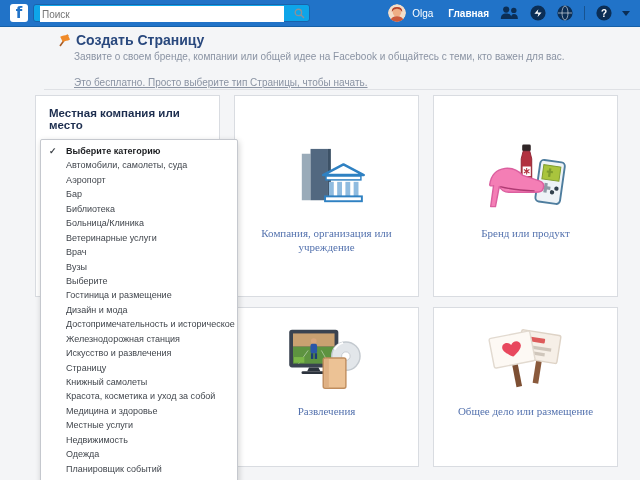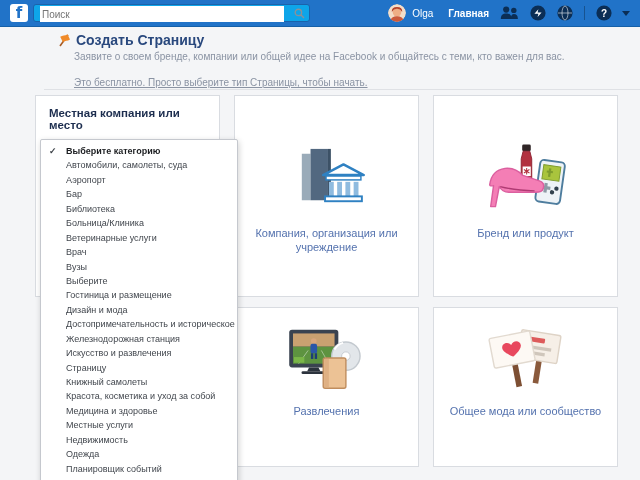--- a/index.html
+++ b/index.html
@@ -46,21 +46,21 @@
     border-right:3.5px solid transparent;border-top:4px solid #fff;}
 
   .card-big{display:flex;flex-direction:column;align-items:center;}
   .card-c2{left:234px;top:95px;width:185px;height:202px;}
   .card-c3{left:433px;top:95px;width:185px;height:202px;}
   .card-c4{left:234px;top:307px;width:185px;height:160px;}
   .card-c5{left:433px;top:307px;width:185px;height:160px;}
   .row1 .icon-box{margin-top:44px;height:74px;display:flex;align-items:center;justify-content:center;}
   .row2 .icon-box{margin-top:16px;height:68px;display:flex;align-items:center;justify-content:center;}
   .card-label{margin-top:12px;font-size:11px;color:#5472ae;text-align:center;line-height:1.3;
-    padding:0 14px;}
+    padding:0 14px;font-family:Liberation Serif, serif;}
 
   
   .dropdown{position:absolute;left:40px;top:139px;width:198px;height:352px;background:#fff;
     border:1px solid #c5c8ce;border-radius:2px;box-shadow:1px 2px 6px rgba(0,0,0,.18);
     z-index:30;padding-top:4px;box-sizing:border-box;overflow:hidden;}
   .dd-item{position:relative;height:14.45px;line-height:14.45px;font-size:9px;color:#41464d;
     padding-left:25px;white-space:nowrap;cursor:pointer;}
   .dd-item.selected{font-weight:bold;color:#1c1e21;}
   .dd-check{visibility:hidden;position:absolute;left:8px;top:0;font-size:9px;color:#3a3f45;}
   .dd-item.selected .dd-check{visibility:visible;}
@@ -345,14 +345,14 @@
         <rect x="42" y="23" width="28" height="3.5" fill="#cfc6bb"></rect>
         <rect x="42" y="29" width="22" height="3.5" fill="#cfc6bb"></rect>
       </g>
       <g transform="rotate(-11 30 30)">
         <rect x="27" y="40" width="6" height="26" fill="#7d4f33"></rect>
         <rect x="8" y="10" width="44" height="32" rx="2" fill="#fdf9f4" stroke="#e2dad0" stroke-width="1.5"></rect>
         <path d="M30 21 c-2.5 -4.5 -10 -4 -10 2 c0 5 10 10.5 10 10.5 c0 0 10 -5.5 10 -10.5 c0 -6 -7.5 -6.5 -10 -2 Z" fill="#e8485e"></path>
       </g>
     </svg>
   </div>
-  <div class="card-label">Общее мода или сообщество</div>
+  <div class="card-label">Общее дело или размещение</div>
 </div>
 
 </body></html>

